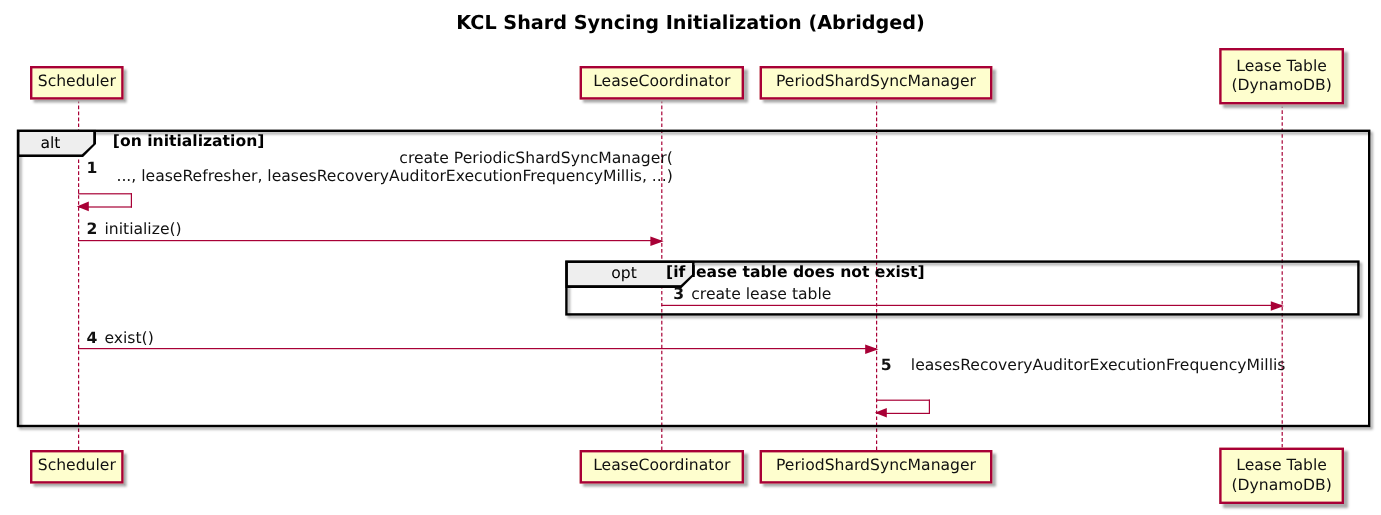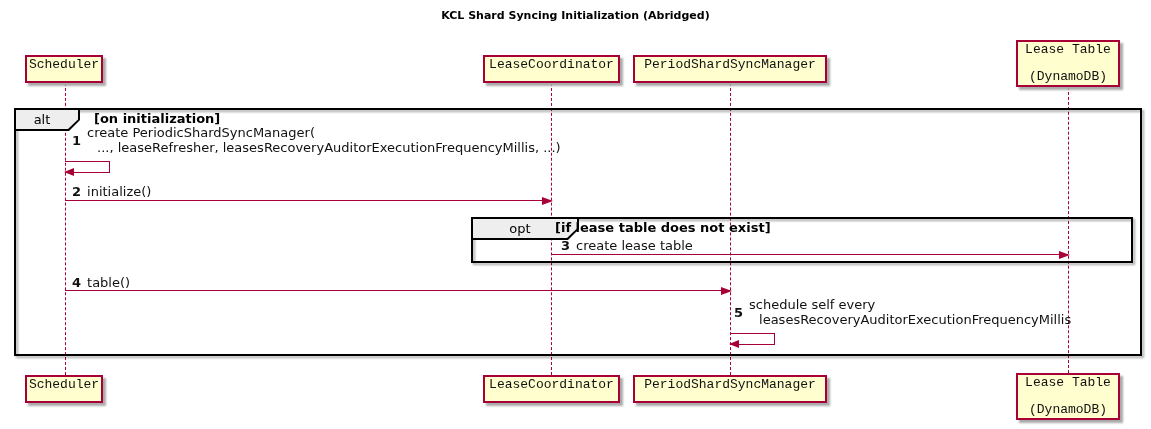--- a/index.html
+++ b/index.html
@@ -3,38 +3,38 @@
 <meta charset="utf-8">
 <style>
   :root {
     --participant-fill:#FEFECE; --participant-border:#A80036; --lifeline:#A80036;
     --arrow:#A80036; --frame-border:#000000; --frame-label-fill:#EEEEEE; --background:#FFFFFF;
   }
   html,body { margin:0; padding:0; }
   .canvas { position:relative; width:1151px; height:429px; background:var(--background);
             font-family:"DejaVu Sans", sans-serif; font-size:13px; color:#111; overflow:hidden; }
   .title { position:absolute; top:9px; left:0; width:100%; text-align:center;
-           font-size:11px; font-weight:bold; color:#000; }
+           font-size:16px; font-weight:bold; color:#000; }
   .pbox { position:absolute; box-sizing:border-box; background:var(--participant-fill);
           border:2px solid var(--participant-border); box-shadow:3px 3px 2px #aaa;
-          display:flex; flex-direction:column; align-items:center; justify-content:space-between;
-          text-align:center; line-height:16px;font-family:Liberation Mono, monospace; }
+          display:flex; flex-direction:column; align-items:center; justify-content:center;
+          text-align:center; line-height:16px; }
   .lifeline { position:absolute; width:0; border-left:1px dashed var(--lifeline); }
   .frame { position:absolute; box-sizing:border-box; border:2px solid var(--frame-border);
            filter:drop-shadow(2px 2px 1px rgba(0,0,0,0.35)); }
   .op-outer { position:absolute; background:var(--frame-border);
               clip-path:polygon(0 0,100% 0,100% 52%,calc(100% - 11px) 100%,0 100%); }
   .op-inner { position:absolute; inset:2px; background:var(--frame-label-fill);
               clip-path:polygon(0 0,100% 0,100% 50%,calc(100% - 10px) 100%,0 100%);
               display:flex; align-items:center; justify-content:center;
               font-weight:normal; padding-right:10px; color:#000; }
   .guard { position:absolute; font-weight:bold; white-space:nowrap; color:#000; }
   .msg { position:absolute; display:flex; align-items:center; gap:6px; white-space:nowrap; }
   .msg .num { font-weight:bold; }
-  .msg .lines { display:flex; flex-direction:column; line-height:15px; }
+  .msg .lines { display:flex; flex-direction:column; line-height:15px;text-align:right; }
   .msg .l2 { padding-left:10px; }
   .arrow { position:absolute; height:0; border-top:1px solid var(--arrow); }
   .head-r { position:absolute; right:-2px; top:-4px; width:0; height:0;
             border-left:11px solid var(--arrow); border-top:4px solid transparent;
             border-bottom:4px solid transparent; }
   .selfloop { position:absolute; box-sizing:border-box; border:1px solid var(--arrow); border-left:none; }
   .head-l { position:absolute; left:-1px; bottom:-4px; width:0; height:0;
             border-right:10px solid var(--arrow); border-top:4px solid transparent;
             border-bottom:4px solid transparent; }
 </style>
@@ -98,30 +98,29 @@
   <div class="msg" style="left:561px; top:238px;">
     <span class="num">3</span>
     <span>create lease table</span>
   </div>
   <div class="arrow" style="left:551px; top:254px; width:517px;">
     <span class="head-r"></span>
   </div>
 
   <div class="msg" style="left:72px; top:275px;">
     <span class="num">4</span>
-    <span>table()</span>
+    <span>exist()</span>
   </div>
   <div class="arrow" style="left:65px; top:290px; width:665px;">
     <span class="head-r"></span>
   </div>
 
   <div class="msg" style="left:734px; top:297px;">
     <span class="num">5</span>
     <span class="lines">
-      <span>schedule self every</span>
       <span class="l2">leasesRecoveryAuditorExecutionFrequencyMillis</span>
     </span>
   </div>
   <div class="selfloop" style="left:730px; top:333px; width:45px; height:12px;">
     <span class="head-l"></span>
   </div>
 
   <div class="pbox" style="left:25px; top:375px; width:78px; height:28px;">
     <span>Scheduler</span>
   </div>

